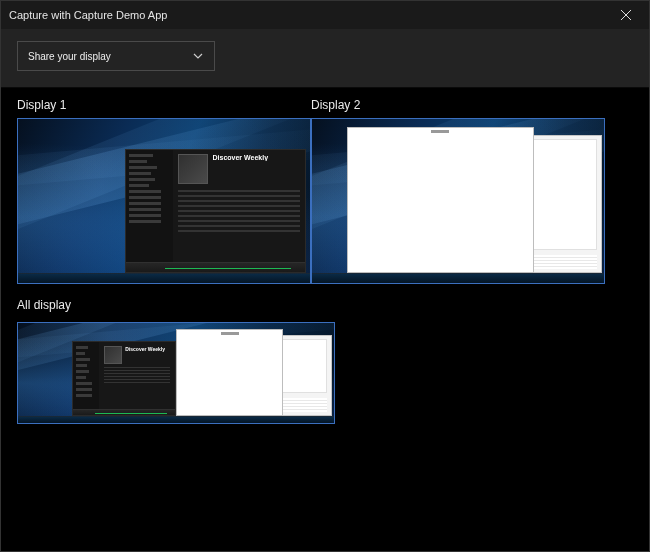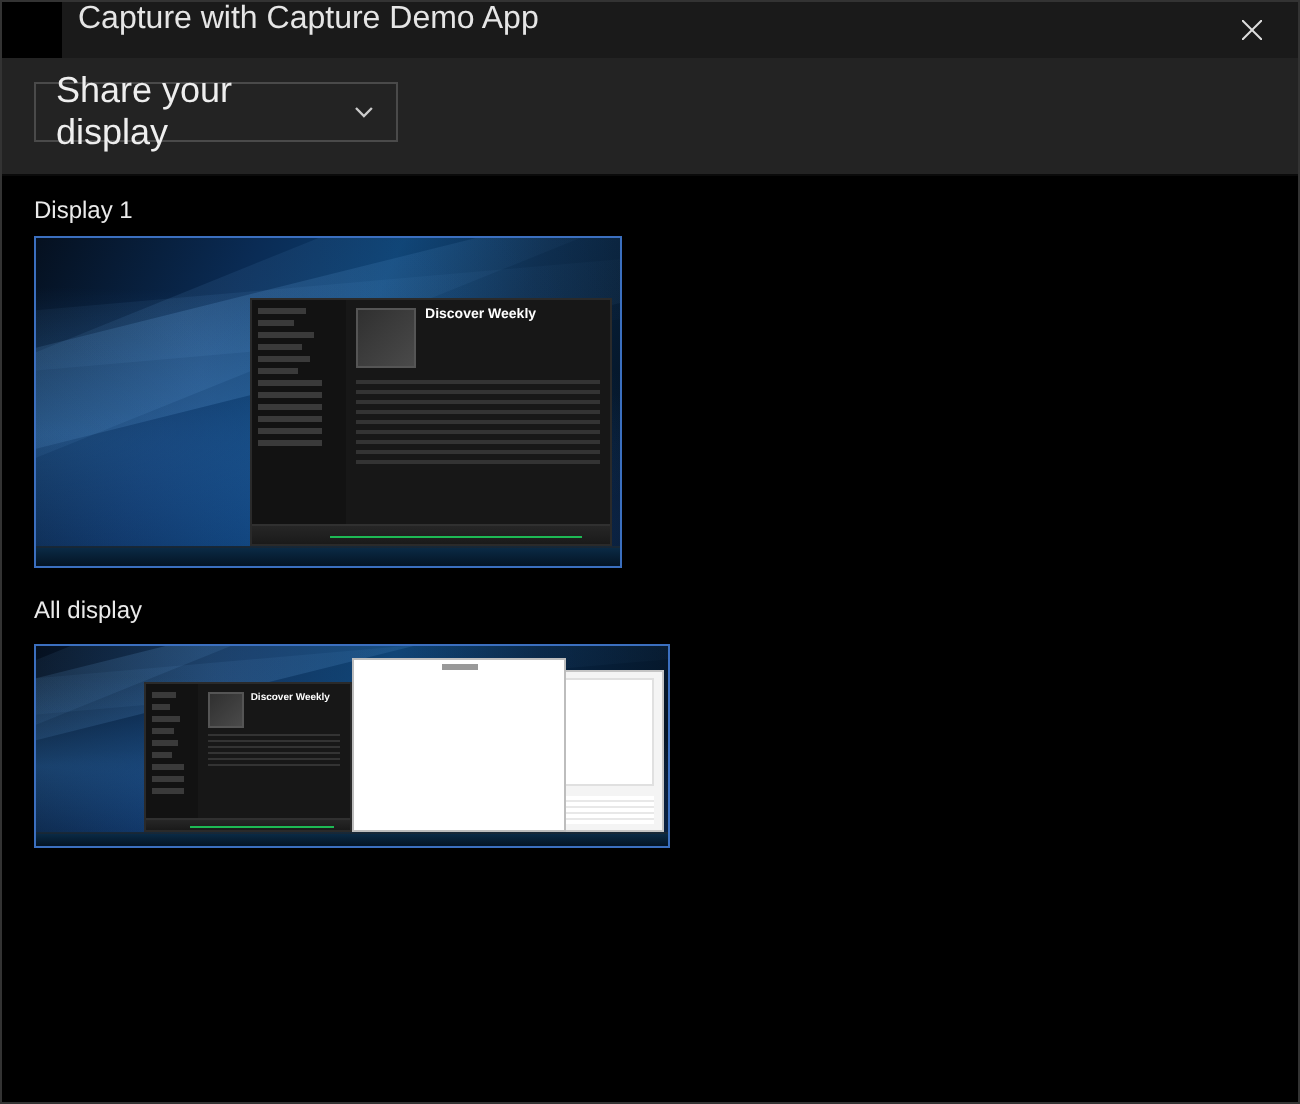--- a/index.html
+++ b/index.html
@@ -15,24 +15,24 @@
       font-family: "Segoe UI", Arial, sans-serif;
       position: relative;
       overflow: hidden;
       border: 1px solid #333;
     }
     
     .titlebar {
       height: 28px;
       background: #1a1a1a;
       display: flex;
+      align-items: center;
       padding: 0 8px;
       color: #e5e5e5;
-      font-size: 16px;
-      margin-left: 30px;
+      font-size: 11px;
     }
     .titlebar .title {
       flex: 1;
     }
     .close-btn {
       width: 30px;
       height: 28px;
       display: flex;
       align-items: center;
       justify-content: center;
@@ -43,29 +43,29 @@
       width: 10px;
       height: 10px;
     }
     
     .header-row {
       padding: 12px 16px 16px 16px;
       background: #232323;
       border-bottom: 1px solid #0a0a0a;
     }
     .dropdown {
-      width: 182px;
+      width: 198px;
       height: 30px;
       border: 1px solid #4a4a4a;
       background: #232323;
       display: flex;
       align-items: center;
       padding: 0 10px;
       color: #eee;
-      font-size: 18px;
+      font-size: 10px;
       justify-content: space-between;
       cursor: pointer;
     }
     .dropdown svg {
       width: 12px;
       height: 12px;
     }
     
     .content {
       padding: 10px 16px 56px 16px;
@@ -340,20 +340,33 @@
                   <div></div>
               </div>
             </div>
           </div>
           <div class="player"></div>
         </div>
         <div class="taskbar"></div>
       </div>
     </div>
 
+    <div class="tile-col">
+      <div class="tile-label">Display 2</div>
+      <div class="tile d2">
+        <div class="desk">
+            <div class="beam1"></div>
+            <div class="beam2"></div>
+            <div class="beam3"></div>
+          </div>
+        <div class="behind-win"></div>
+        <div class="whiteboard"></div>
+        <div class="taskbar"></div>
+      </div>
+    </div>
   </div>
 
   <div class="tile-col all-row">
     <div class="tile-label">All display</div>
     <div class="tile all">
       <div class="desk">
           <div class="beam1"></div>
           <div class="beam2"></div>
           <div class="beam3"></div>
         </div>

